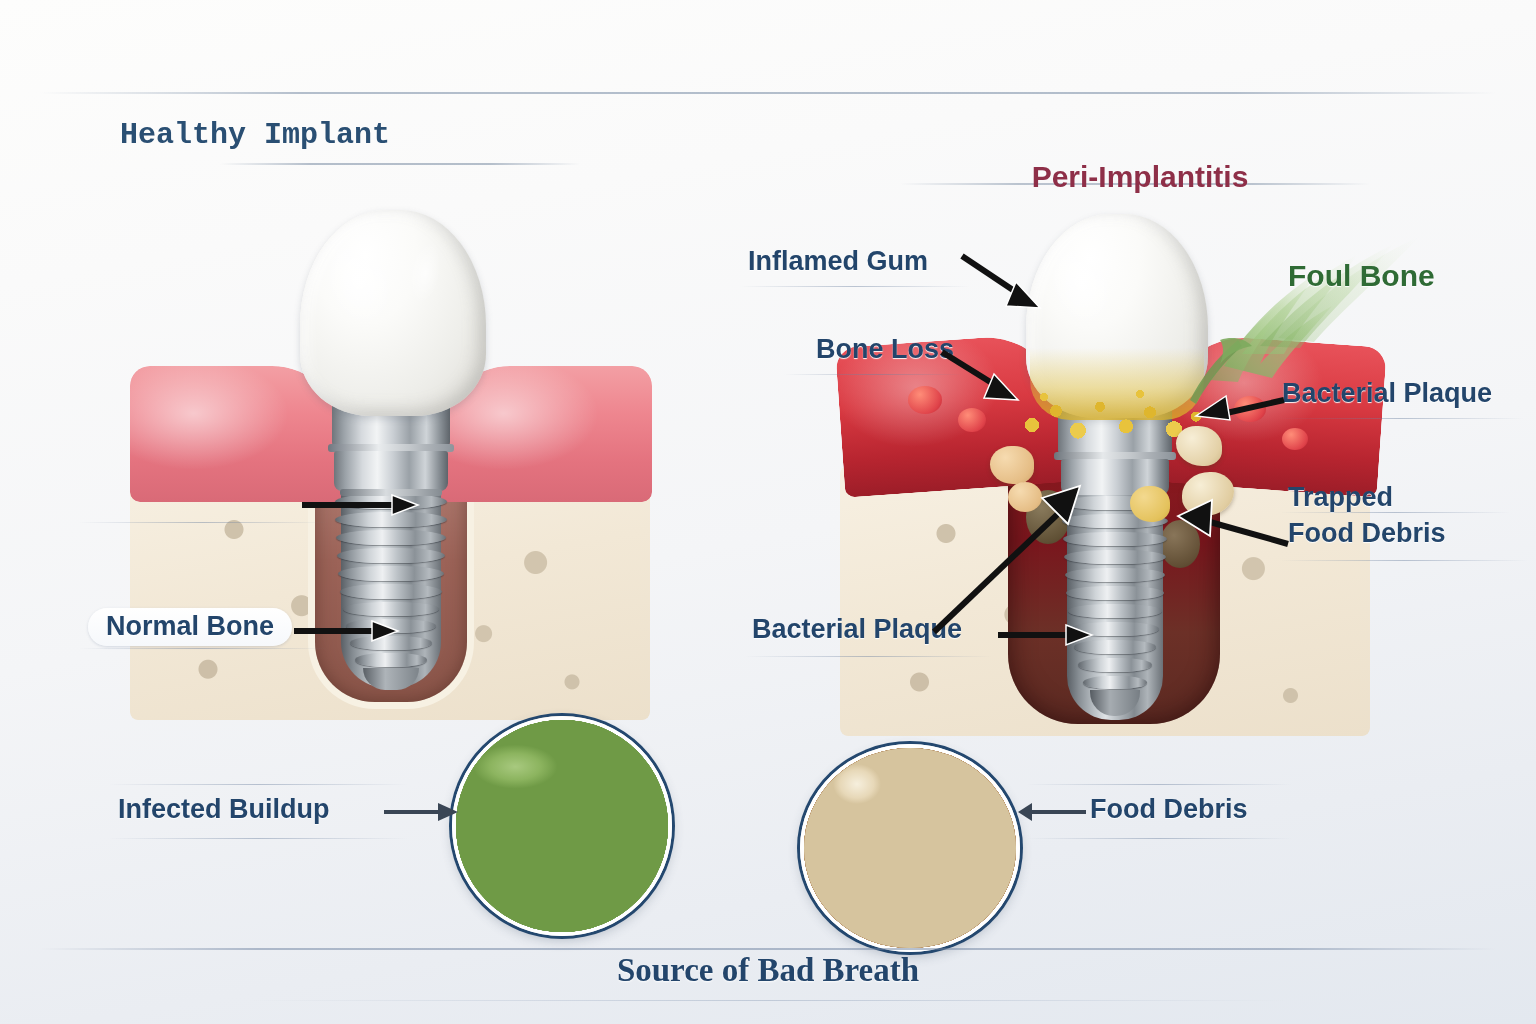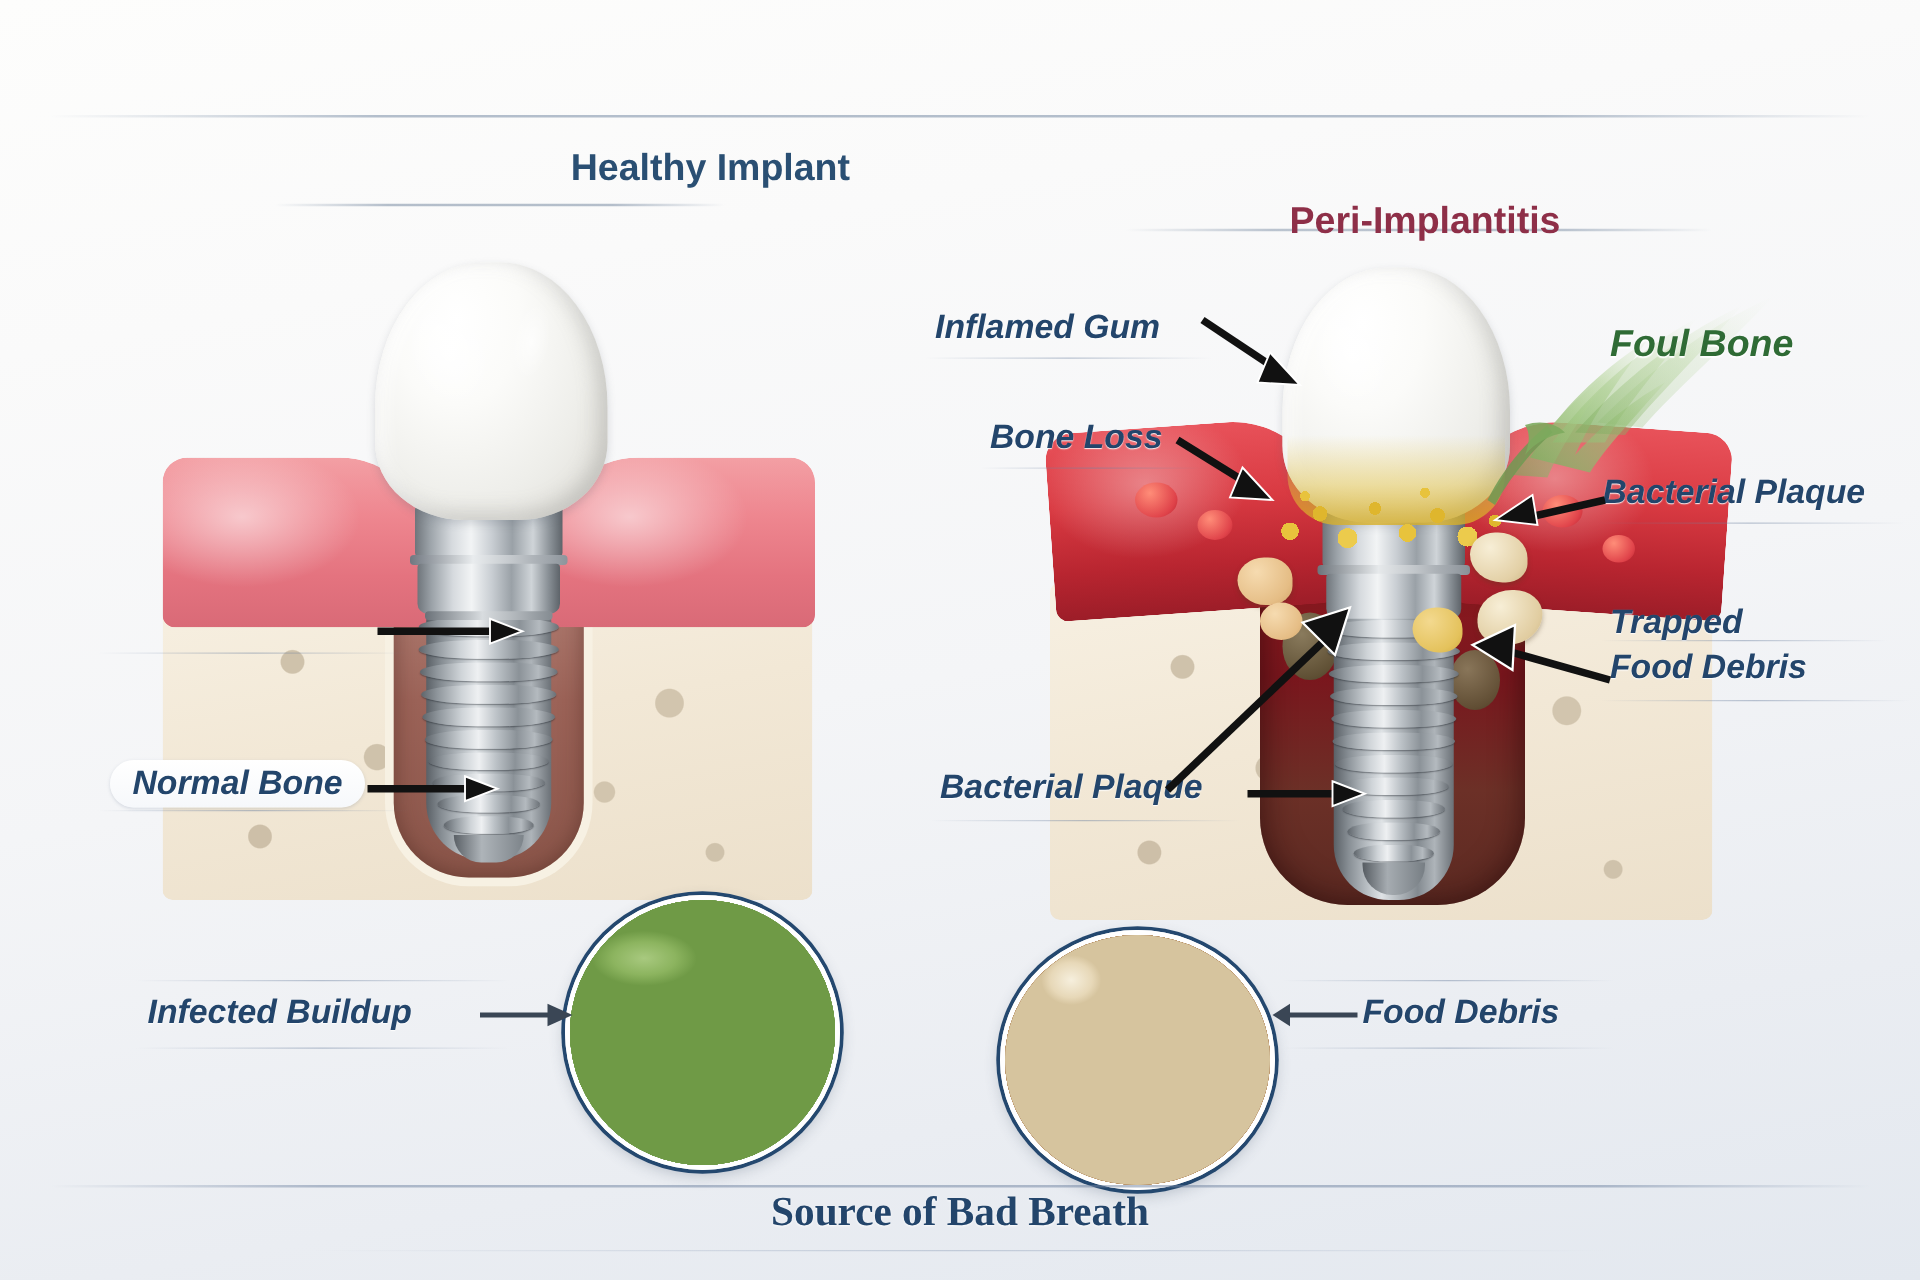--- a/index.html
+++ b/index.html
@@ -17,32 +17,32 @@
     top:18px;left:0;width:100%;text-align:center;
     font-family:"Liberation Serif",serif;
     font-size:44px;color:#23456b;letter-spacing:.2px;
     text-shadow:0 1px 2px rgba(255,255,255,.9);
   }
   #title .b{font-weight:bold;color:#1d3b60;}
   #titleRule{top:92px;left:40px;width:1456px;height:2px;
     background:linear-gradient(90deg,rgba(150,165,185,0) 0%,rgba(120,140,165,.55) 18%,rgba(120,140,165,.55) 82%,rgba(150,165,185,0) 100%);}
 
   
-  .panelHead{font-size:30px;font-weight:600;text-align:right;}
+  .panelHead{font-size:30px;font-weight:600;text-align:left;font-family:Liberation Mono, monospace;}
   #headLeft{top:118px;left:120px;width:560px;color:#2a4f73;}
   #headLeftRule{top:163px;left:220px;width:360px;height:2px;
     background:linear-gradient(90deg,rgba(140,155,175,0) 0%,rgba(110,130,155,.5) 25%,rgba(110,130,155,.5) 75%,rgba(140,155,175,0) 100%);}
   #headRight1{top:118px;left:860px;width:560px;color:#c2456e;font-size:30px;font-weight:600;text-align:center;}
   #headRight2{top:160px;left:860px;width:560px;color:#8e2f48;font-size:30px;font-weight:600;text-align:center;}
   #headRightRule{top:183px;left:900px;width:470px;height:2px;
     background:linear-gradient(90deg,rgba(140,155,175,0) 0%,rgba(110,130,155,.45) 25%,rgba(110,130,155,.45) 75%,rgba(140,155,175,0) 100%);}
 
   
   .lab{font-size:27px;font-weight:600;color:#23456b;white-space:nowrap;
-       text-shadow:0 1px 1px rgba(255,255,255,.95);line-height:1.18;font-style:italic;}
+       text-shadow:0 1px 1px rgba(255,255,255,.95);line-height:1.18;}
   .lab.pill{background:linear-gradient(180deg,#ffffff,#f6f8fb);
        border-radius:22px;padding:3px 18px;
        box-shadow:0 1px 3px rgba(90,110,140,.22);}
   .labUnder{height:1px;background:linear-gradient(90deg,rgba(120,140,165,0),rgba(110,130,160,.45),rgba(120,140,165,0));}
   .lab.green{color:#2f6b35;font-weight:700;}
 
   
   svg.ar{position:absolute;overflow:visible;}
 
   
@@ -313,21 +313,21 @@
     <path d="M80,3 L106,13 L80,23 Z" fill="#111" stroke="#fff" stroke-width="1.5"></path>
   </svg>
 
   <div class="abs lab" style="left:748px;top:246px;">Inflamed Gum</div>
   <div class="abs labUnder" style="left:740px;top:286px;width:230px;"></div>
   <svg class="ar" style="left:958px;top:250px;" width="86" height="62">
     <path d="M4,6 L64,46" stroke="#111" stroke-width="6"></path>
     <path d="M58,32 L82,58 L48,56 Z" fill="#111" stroke="#fff" stroke-width="1.5"></path>
   </svg>
 
-  <div class="abs lab" style="left:792px;top:334px;">Bone Loss</div>
+  <div class="abs lab" style="left:816px;top:334px;">Bone Loss</div>
   <div class="abs labUnder" style="left:784px;top:374px;width:180px;"></div>
   <svg class="ar" style="left:938px;top:348px;" width="86" height="56">
     <path d="M4,4 L62,40" stroke="#111" stroke-width="6"></path>
     <path d="M56,26 L80,52 L46,50 Z" fill="#111" stroke="#fff" stroke-width="1.5"></path>
   </svg>
 
   <div class="abs lab green" style="left:1288px;top:258px;font-size:30px;">Foul Bone</div>
 
   <div class="abs lab" style="left:1282px;top:378px;">Bacterial Plaque</div>
   <div class="abs labUnder" style="left:1276px;top:418px;width:248px;"></div>

